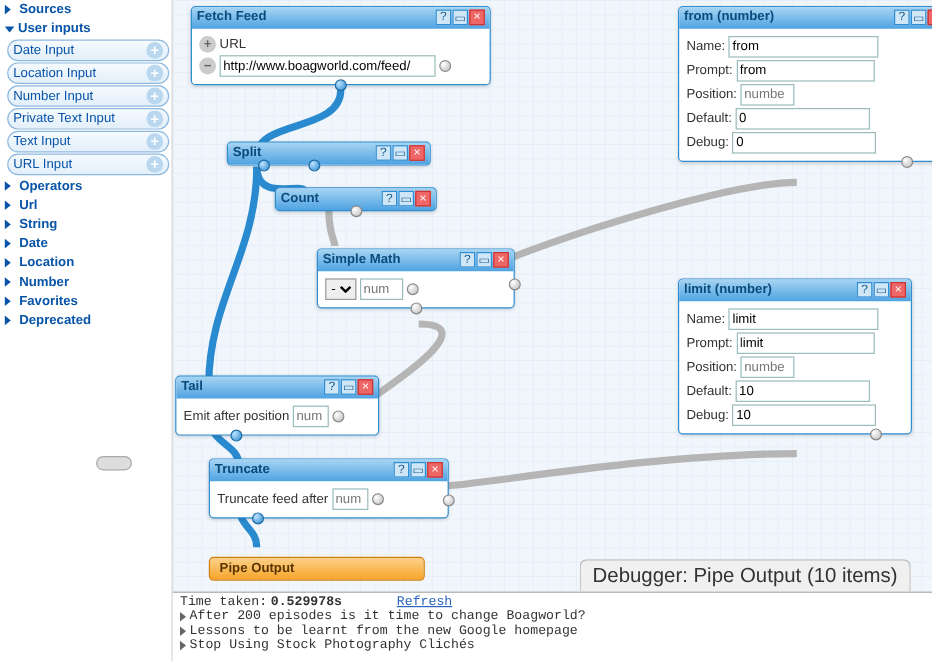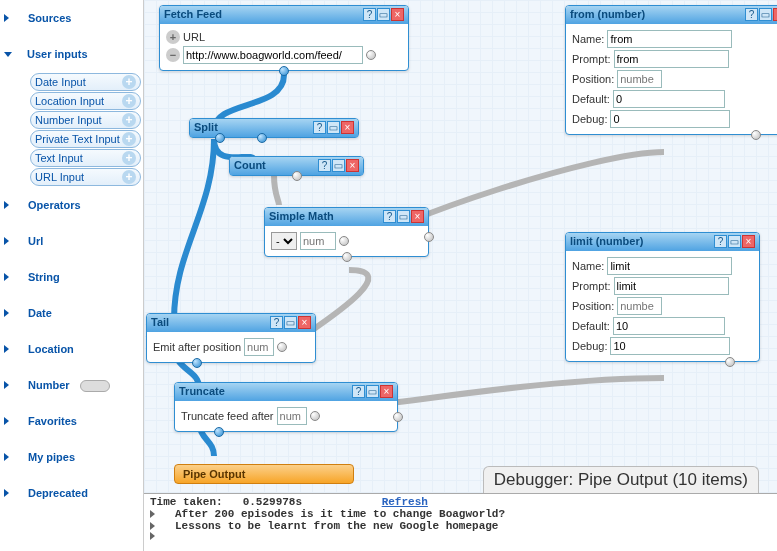--- a/index.html
+++ b/index.html
@@ -1,22 +1,22 @@
 <!DOCTYPE html>
 <html><head>
 <meta charset="utf-8">
 <style>
 * { box-sizing: border-box; margin: 0; padding: 0; }
 body { font-family: Arial, Helvetica, sans-serif; font-size: 11px; color: #333; width: 777px; height: 551px; overflow: hidden; position: relative; }
 .app { display: flex; width: 100%; height: 100%; }
 .sidebar { width: 144px; background: #fff; border-right: 1px solid #ccc; overflow: hidden; }
-.sidebar-section { padding: 12px 4px; color: #0854a8; cursor: pointer; display: flex; align-items: center; gap: 15px; font-weight: bold; }
+.sidebar-section { padding: 2px 4px; color: #0854a8; cursor: pointer; display: flex; align-items: center; gap: 3px; font-weight: bold; }
 .sidebar-section .arrow { display: inline-block; width: 0; height: 0; border-top: 5px solid #0854a8; border-left: 4px solid transparent; border-right: 4px solid transparent; }
 .sidebar-section.closed .arrow { border-top: 4px solid transparent; border-bottom: 4px solid transparent; border-left: 5px solid #0854a8; }
-.sidebar-items { margin-left: 28px; }
+.sidebar-items { margin-left: 4px; }
 .sidebar-item { display: flex; justify-content: space-between; align-items: center; padding: 2px 4px; border: 1px solid #8db8de; border-radius: 9px; margin: 1px 2px; background: linear-gradient(#f5fafe,#e3effa); color: #0854a8; cursor: pointer; height: 18px; }
 .sidebar-item .plus { width: 14px; height: 14px; border-radius: 50%; background: #b9d8f0; color: #fff; display: flex; align-items: center; justify-content: center; font-size: 12px; font-weight: bold; }
 .drag-handle { position: absolute; left: 80px; top: 380px; width: 30px; height: 12px; background: #ddd; border: 1px solid #aaa; border-radius: 6px; }
 .canvas { flex: 1; position: relative; background: #f0f6fc; background-image: linear-gradient(#e6eff8 1px, transparent 1px), linear-gradient(90deg, #e6eff8 1px, transparent 1px); background-size: 12px 12px; overflow: hidden; }
 svg.wires { position: absolute; inset: 0; width: 100%; height: 100%; pointer-events: none; }
 .node { position: absolute; background: #fff; border: 1px solid #2f8ed2; border-radius: 4px; box-shadow: 0 1px 3px rgba(0,0,0,0.15); }
 .node-header { background: linear-gradient(#a6d4f2,#4fa3e2); border-radius: 3px 3px 0 0; padding: 2px 4px; display: flex; align-items: flex-start; justify-content: space-between; color: #084; height: 18px; }
 .node-title { color: #0a4b7d; font-weight: bold; font-size: 11px; }
 .node-ctrls { display: flex; gap: 1px; }
 .ctrl { width: 13px; height: 13px; border: 1px solid #2f8ed2; background: #cfe6f7; color: #1a5a8a; font-size: 10px; display: flex; align-items: center; justify-content: center; cursor: pointer; }
@@ -26,21 +26,21 @@
 .row label { color: #333; }
 .row input[type=text] { border: 1px solid #9bb; padding: 1px 2px; font-size: 11px; height: 18px; }
 .addrem { width: 14px; height: 14px; border-radius: 50%; background: #ccc; color: #666; display: flex; align-items: center; justify-content: center; font-weight: bold; cursor: pointer; }
 .port { width: 10px; height: 10px; border-radius: 50%; background: radial-gradient(circle at 30% 30%, #fff, #bbb); border: 1px solid #888; display: inline-block; }
 .port.data { background: radial-gradient(circle at 30% 30%, #bde3ff, #2a8ad0); border-color: #1b6aa5; }
 .node .port-bottom { position: absolute; bottom: -6px; left: 50%; transform: translateX(-50%); }
 .node select { border: 1px solid #999; font-size: 11px; height: 18px; }
 .pipe-output { position: absolute; background: linear-gradient(#fcd08a,#f7a528); border: 1px solid #d07f10; border-radius: 4px; padding: 3px 8px; color: #5a3500; font-weight: bold; height: 20px; display: flex; align-items: center; margin-top: 12px; }
 .debugger-tab { position: absolute; right: 18px; bottom: 58px; background: #f0f0f0; border: 1px solid #bbb; border-bottom: none; border-radius: 6px 6px 0 0; padding: 3px 10px; font-size: 17px; color: #333; }
 .console { position: absolute; left: 144px; right: 0; bottom: 0; height: 58px; background: #fff; border-top: 1px solid #aaa; padding: 2px 6px; font-family: "Courier New", monospace; font-size: 11px; overflow: hidden; }
-.console .line { display: flex; align-items: center; gap: 20px; font-weight: bold; }
+.console .line { display: flex; align-items: center; gap: 3px; }
 .console .tri { display: inline-block; width: 0; height: 0; border-top: 4px solid transparent; border-bottom: 4px solid transparent; border-left: 5px solid #666; }
 .refresh { color: #2a64c0; text-decoration: underline; cursor: pointer; padding-left: 33px; }
 </style>
 </head>
 <body>
 
 <div class="app">
 
   <div class="sidebar">
     <div class="sidebar-section closed">
@@ -97,24 +97,20 @@
         <span class="arrow"></span>
         <span>Location</span>
       </div>
     <div class="sidebar-section closed">
         <span class="arrow"></span>
         <span>Number</span>
       </div>
     <div class="sidebar-section closed">
         <span class="arrow"></span>
         <span>Favorites</span>
-      </div>
-    <div class="sidebar-section closed">
-        <span class="arrow"></span>
-        <span>My pipes</span>
       </div>
     <div class="sidebar-section closed">
         <span class="arrow"></span>
         <span>Deprecated</span>
       </div>
   </div>
 
   <div class="drag-handle"></div>
 
   <div class="canvas">
@@ -211,21 +207,21 @@
       <div class="node-body">
         <div class="row">
             <span>Emit after position</span>
             <input type="text" style="width: 30px;" placeholder="num">
             <span class="port"></span>
           </div>
       </div>
       <span class="port data port-bottom" style="left:30%"></span>
     </div>
 
-    <div class="node" style="left:30px; top:382px; width:224px">
+    <div class="node" style="left:30px; top:382px; width:200px">
       <div class="node-header">
         <span class="node-title">Truncate</span>
         <span class="node-ctrls">
             <span class="ctrl">?</span>
             <span class="ctrl">▭</span>
             <span class="ctrl close">×</span>
           </span>
       </div>
       <div class="node-body">
         <div class="row">
@@ -323,14 +319,15 @@
   <div class="line">
       <span class="tri"></span>
       <span>After 200 episodes is it time to change Boagworld?</span>
     </div>
   <div class="line">
       <span class="tri"></span>
       <span>Lessons to be learnt from the new Google homepage</span>
     </div>
   <div class="line">
       <span class="tri"></span>
+      <span>Stop Using Stock Photography Clichés</span>
     </div>
 </div>
 
 </body></html>

